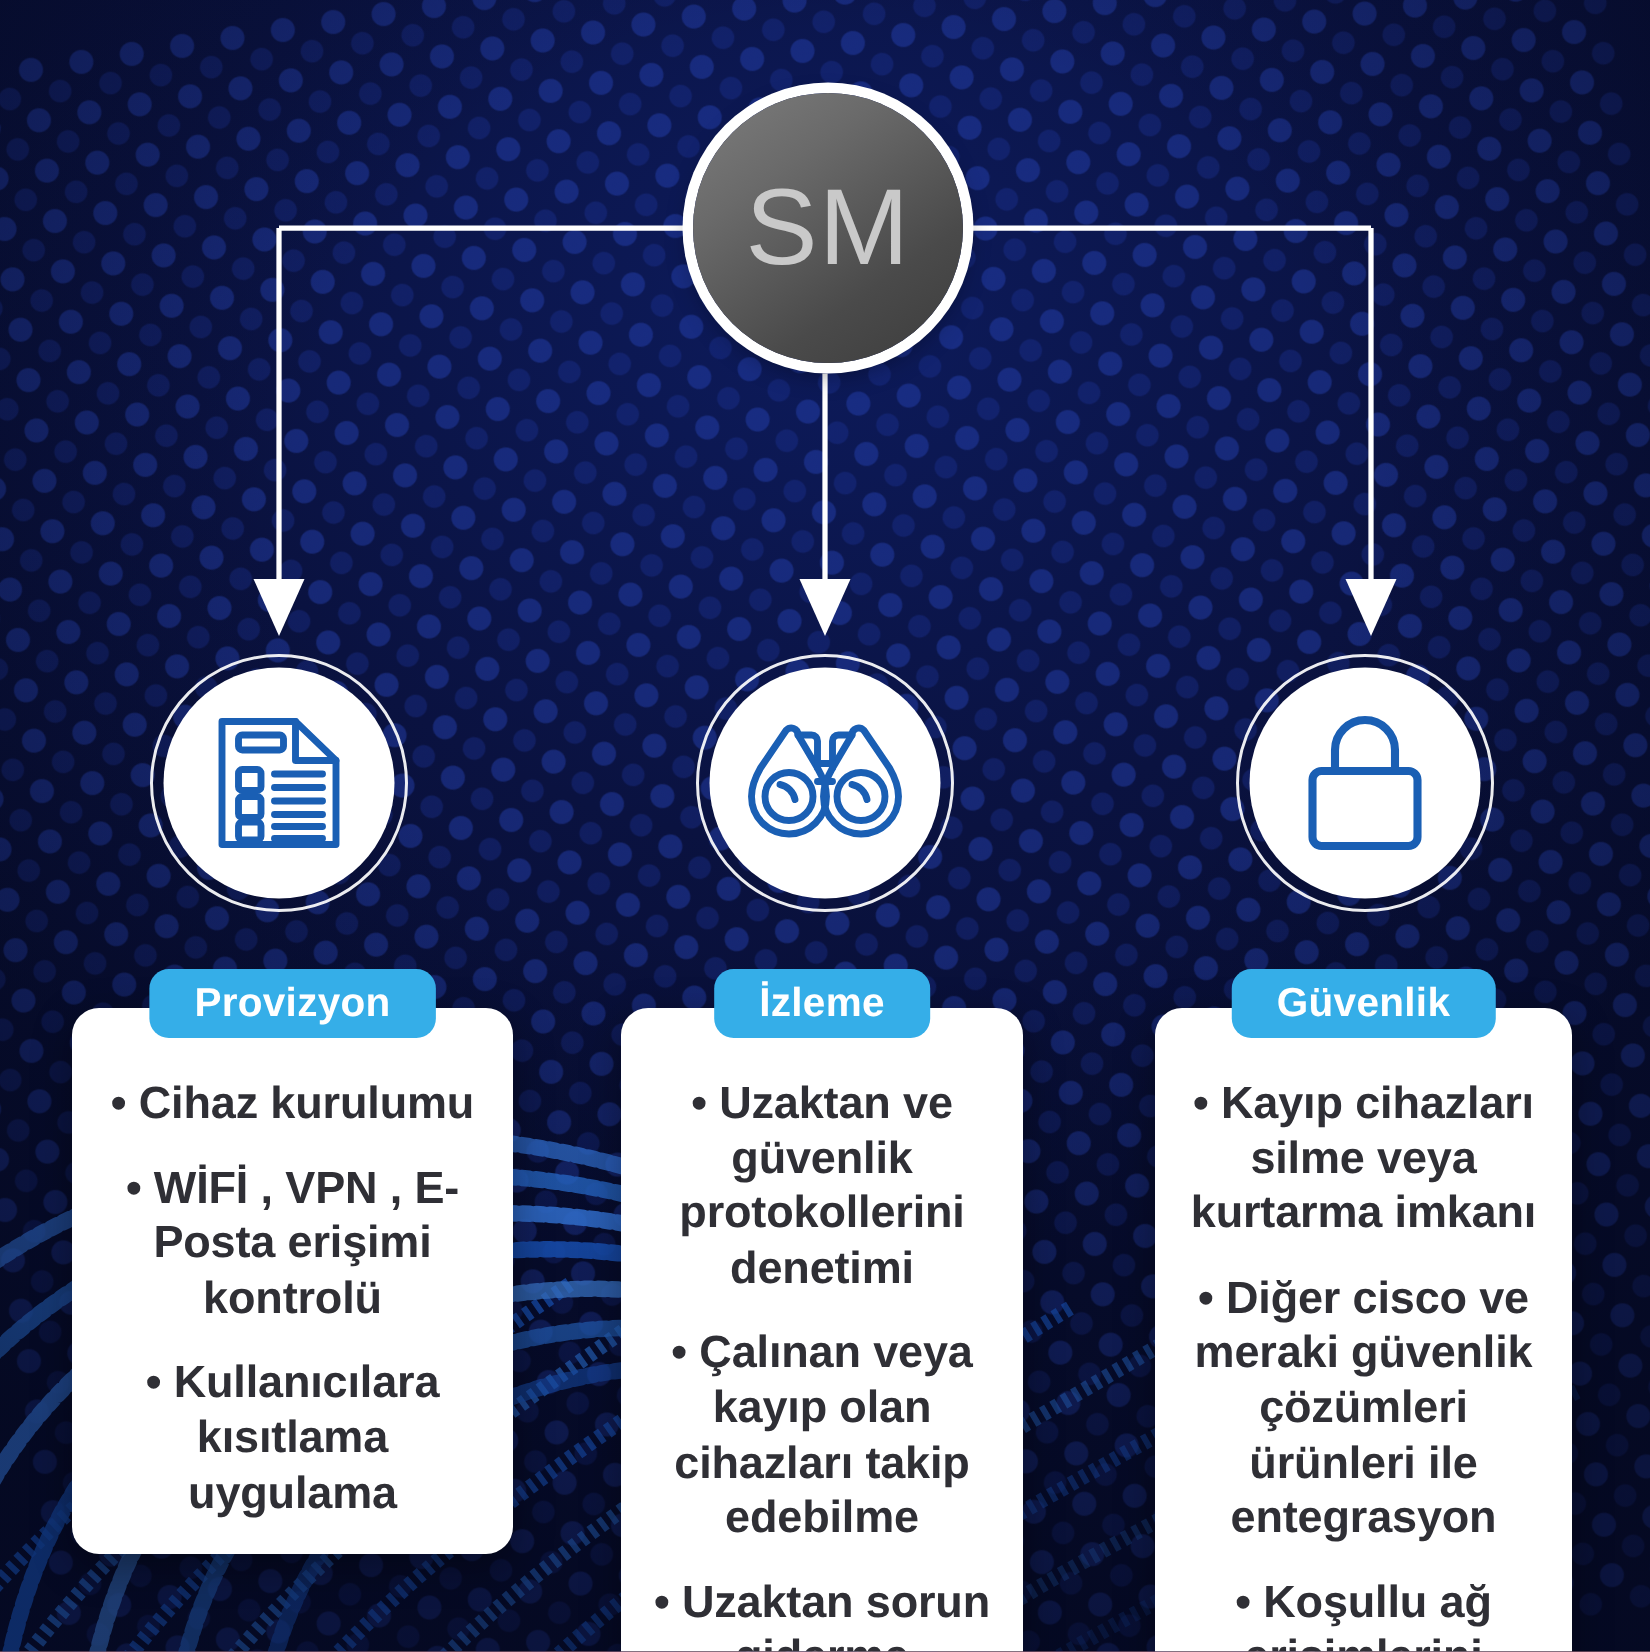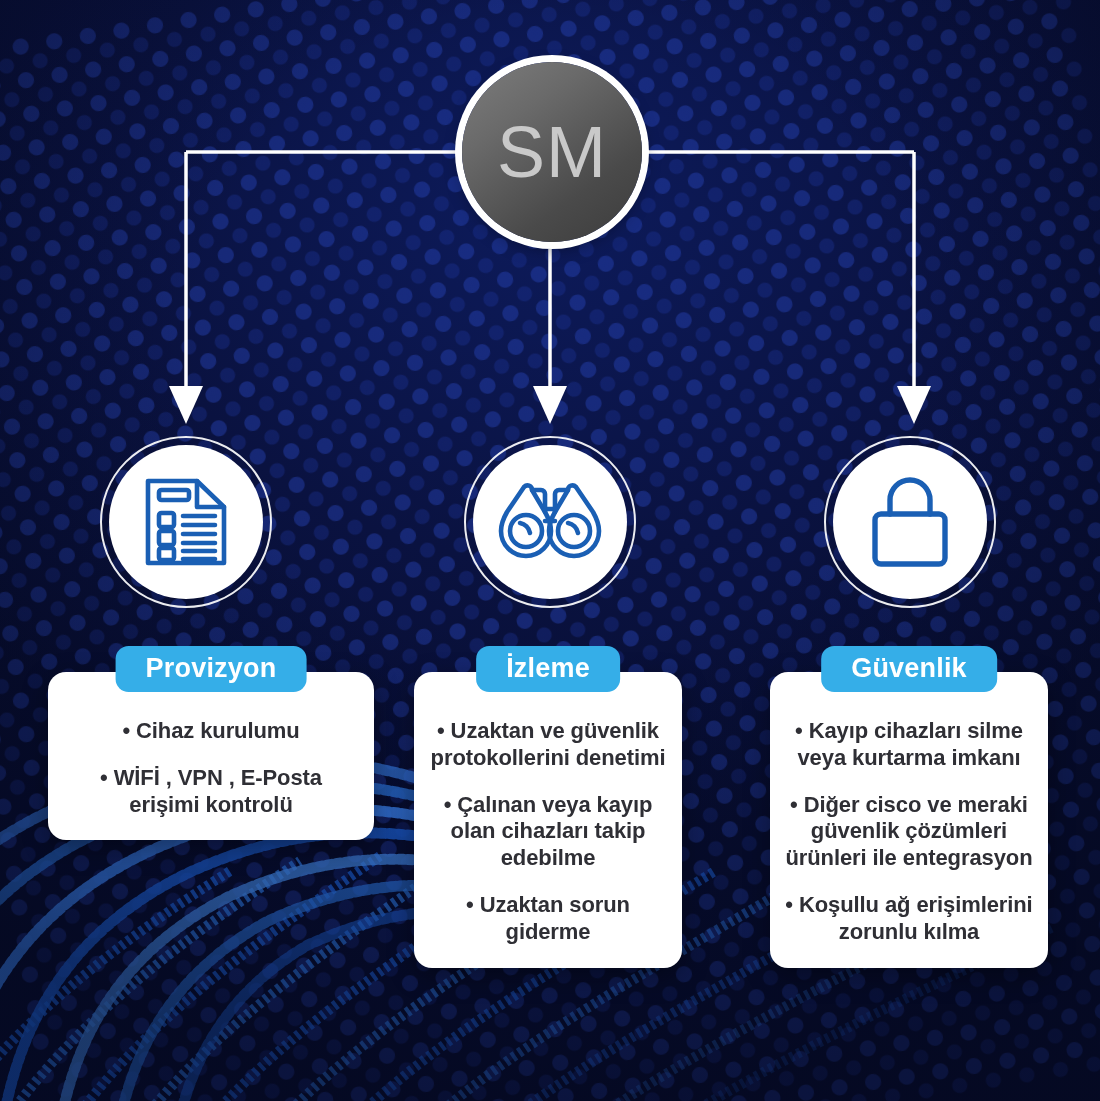--- a/index.html
+++ b/index.html
@@ -143,21 +143,21 @@
     letter-spacing: 0.2px;
     white-space: nowrap;
     line-height: 1.12;
   }
   .card-body {
     padding: 46px 14px 22px 14px;
     text-align: center;
   }
   .bullet-item {
     color: #2f2f35;
-    font-size: 22px;
+    font-size: 30px;
     line-height: 1.22;
     font-weight: 600;
     margin: 0 0 20px 0;
     letter-spacing: -0.1px;
   }
   .bullet-item:last-child { margin-bottom: 0; }
 </style>
 </head>
 <body>
 
@@ -281,25 +281,26 @@
         <svg width="78" height="92" viewBox="0 0 78 92" xmlns="http://www.w3.org/2000/svg">
           <g fill="none" stroke="#1a5fb4" stroke-width="5.4" stroke-linejoin="round" stroke-linecap="round">
             <path d="M19,38 L19,24 A20,20 0 0 1 59,24 L59,38"></path>
             <rect x="4" y="38" width="70" height="50" rx="6"></rect>
           </g>
         </svg>
       </span>
     </div>
   </div>
 
-  <div class="card" style="left:48px; top:672px; width:326px;">
+  <div class="card" style="left:48px; top:672px; width:294px;">
     <div class="card-pill">Provizyon</div>
     <div class="card-body">
       <p class="bullet-item">• Cihaz kurulumu</p>
       <p class="bullet-item">• WİFİ , VPN , E-Posta erişimi kontrolü</p>
+      <p class="bullet-item">• Kullanıcılara kısıtlama uygulama</p>
     </div>
   </div>
 
   <div class="card" style="left:414px; top:672px; width:268px;">
     <div class="card-pill">İzleme</div>
     <div class="card-body">
       <p class="bullet-item">• Uzaktan ve güvenlik protokollerini denetimi</p>
       <p class="bullet-item">• Çalınan veya kayıp olan cihazları takip edebilme</p>
       <p class="bullet-item">• Uzaktan sorun giderme</p>
     </div>

